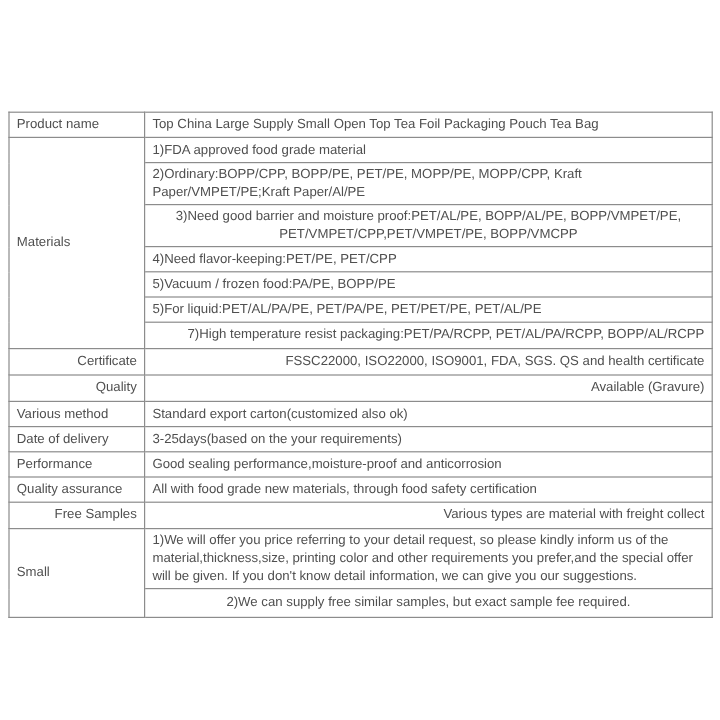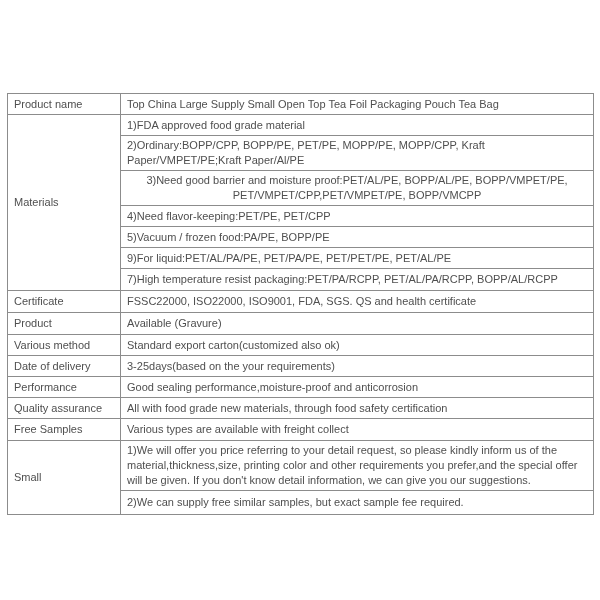--- a/index.html
+++ b/index.html
@@ -29,22 +29,22 @@
     color: #4f4f4f;
   }
   table.spec td {
     border: 1px solid #8c8c8c;
     padding: 2px 6px;
     vertical-align: middle;
     overflow: hidden;
   }
   td.labelcol { width: 100px; }
   tr.r21 { height: 21px; }
-  tr.r22 { height: 22px; }
-  tr.r24 { height: 24px; }
+  tr.r22 { height: 22px; text-align: right; }
+  tr.r24 { height: 24px; text-align: center; }
   tr.r31 { height: 31px; }
   tr.r35 { height: 35px; text-align: center; }
   tr.r49 { height: 49px; }
 </style>
 </head>
 <body>
 
 <div class="page">
   <table class="spec">
     <tbody>
@@ -63,33 +63,33 @@
       <tr class="r35">
         <td>3)Need good barrier and moisture proof:PET/AL/PE, BOPP/AL/PE, BOPP/VMPET/PE, PET/VMPET/CPP,PET/VMPET/PE, BOPP/VMCPP</td>
       </tr>
       <tr class="r21">
         <td>4)Need flavor-keeping:PET/PE, PET/CPP</td>
       </tr>
       <tr class="r21">
         <td>5)Vacuum / frozen food:PA/PE, BOPP/PE</td>
       </tr>
       <tr class="r21">
-        <td>9)For liquid:PET/AL/PA/PE, PET/PA/PE, PET/PET/PE, PET/AL/PE</td>
+        <td>5)For liquid:PET/AL/PA/PE, PET/PA/PE, PET/PET/PE, PET/AL/PE</td>
       </tr>
       <tr class="r22">
         <td>7)High temperature resist packaging:PET/PA/RCPP, PET/AL/PA/RCPP, BOPP/AL/RCPP</td>
       </tr>
 
       <tr class="r22">
         <td class="labelcol">Certificate</td>
         <td>FSSC22000, ISO22000, ISO9001, FDA, SGS. QS and health certificate</td>
       </tr>
 
       <tr class="r22">
-        <td class="labelcol">Product</td>
+        <td class="labelcol">Quality</td>
         <td>Available (Gravure)</td>
       </tr>
 
       <tr class="r21">
         <td class="labelcol">Various method</td>
         <td>Standard export carton(customized also ok)</td>
       </tr>
 
       <tr class="r21">
         <td class="labelcol">Date of delivery</td>
@@ -101,21 +101,21 @@
         <td>Good sealing performance,moisture-proof and anticorrosion</td>
       </tr>
 
       <tr class="r21">
         <td class="labelcol">Quality assurance</td>
         <td>All with food grade new materials, through food safety certification</td>
       </tr>
 
       <tr class="r22">
         <td class="labelcol">Free Samples</td>
-        <td>Various types are available with freight collect</td>
+        <td>Various types are material with freight collect</td>
       </tr>
 
       <tr class="r49">
         <td class="labelcol" rowspan="2">Small</td>
         <td>1)We will offer you price referring to your detail request, so please kindly inform us of the material,thickness,size, printing color and other requirements you prefer,and the special offer will be given. If you don't know detail information, we can give you our suggestions.</td>
       </tr>
       <tr class="r24">
         <td>2)We can supply free similar samples, but exact sample fee required.</td>
       </tr>
     </tbody>

